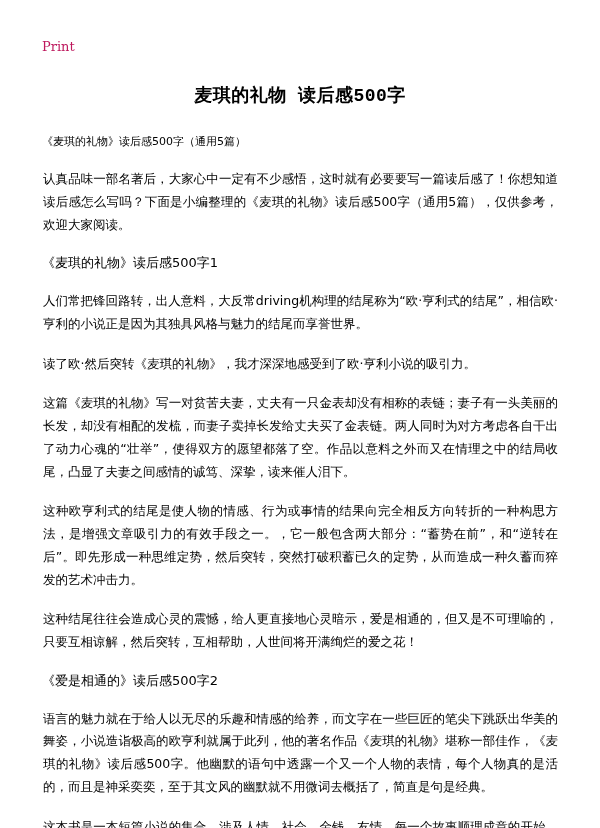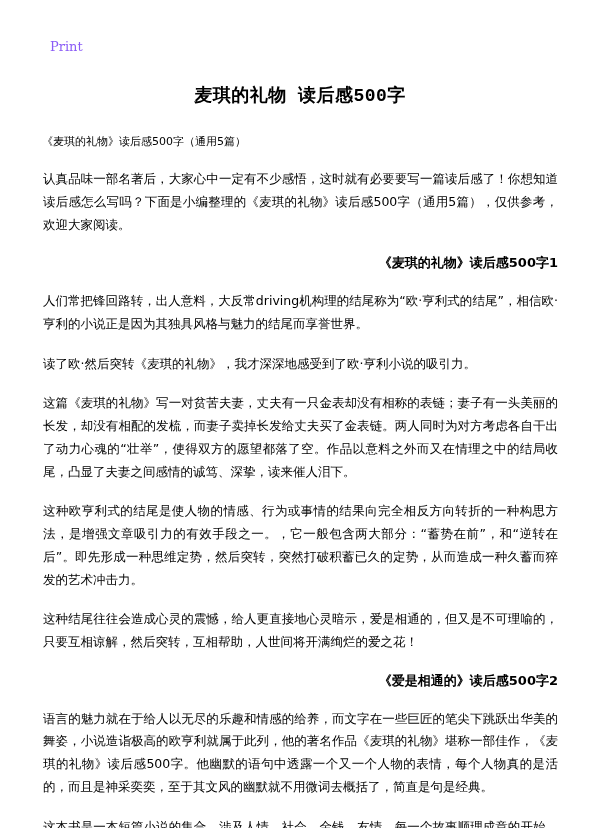--- a/index.html
+++ b/index.html
@@ -18,22 +18,22 @@
     position: relative;
     width: 600px;
     height: 828px;
     box-sizing: border-box;
     padding: 40px 42px 20px 42px;
   }
   .print-label {
     font-family: "DejaVu Serif", "Liberation Serif", serif;
     font-size: 13px;
     line-height: 1;
-    margin: 0 0 30px 8px;
-    color: #8b5cf6;
+    margin: 0 0 30px 0;
+    color: #be185d;
   }
   .doc-title {
     text-align: center;
     font-size: 18px;
     font-weight: bold;
     letter-spacing: 0.5px;
     margin: 0 0 26px 0;
     font-family: Liberation Mono, monospace;
   }
   .subtitle {
@@ -43,24 +43,23 @@
   }
   p.para {
     font-size: 12.5px;
     line-height: 1.82;
     margin: 0 0 17px 1px;
     text-align: justify;
     text-justify: inter-ideograph;
   }
   h2.section {
     font-size: 13px;
-    font-weight: bold;
+    font-weight: normal;
     line-height: 1.6;
-    margin: 0 0 16px 12px;
-    text-align: right;
+    margin: 0 0 16px 0;
   }
 </style>
 </head>
 <body>
 
 <div class="page">
 
   <div class="print-label">Print</div>
 
   <h1 class="doc-title">麦琪的礼物 读后感500字</h1>

